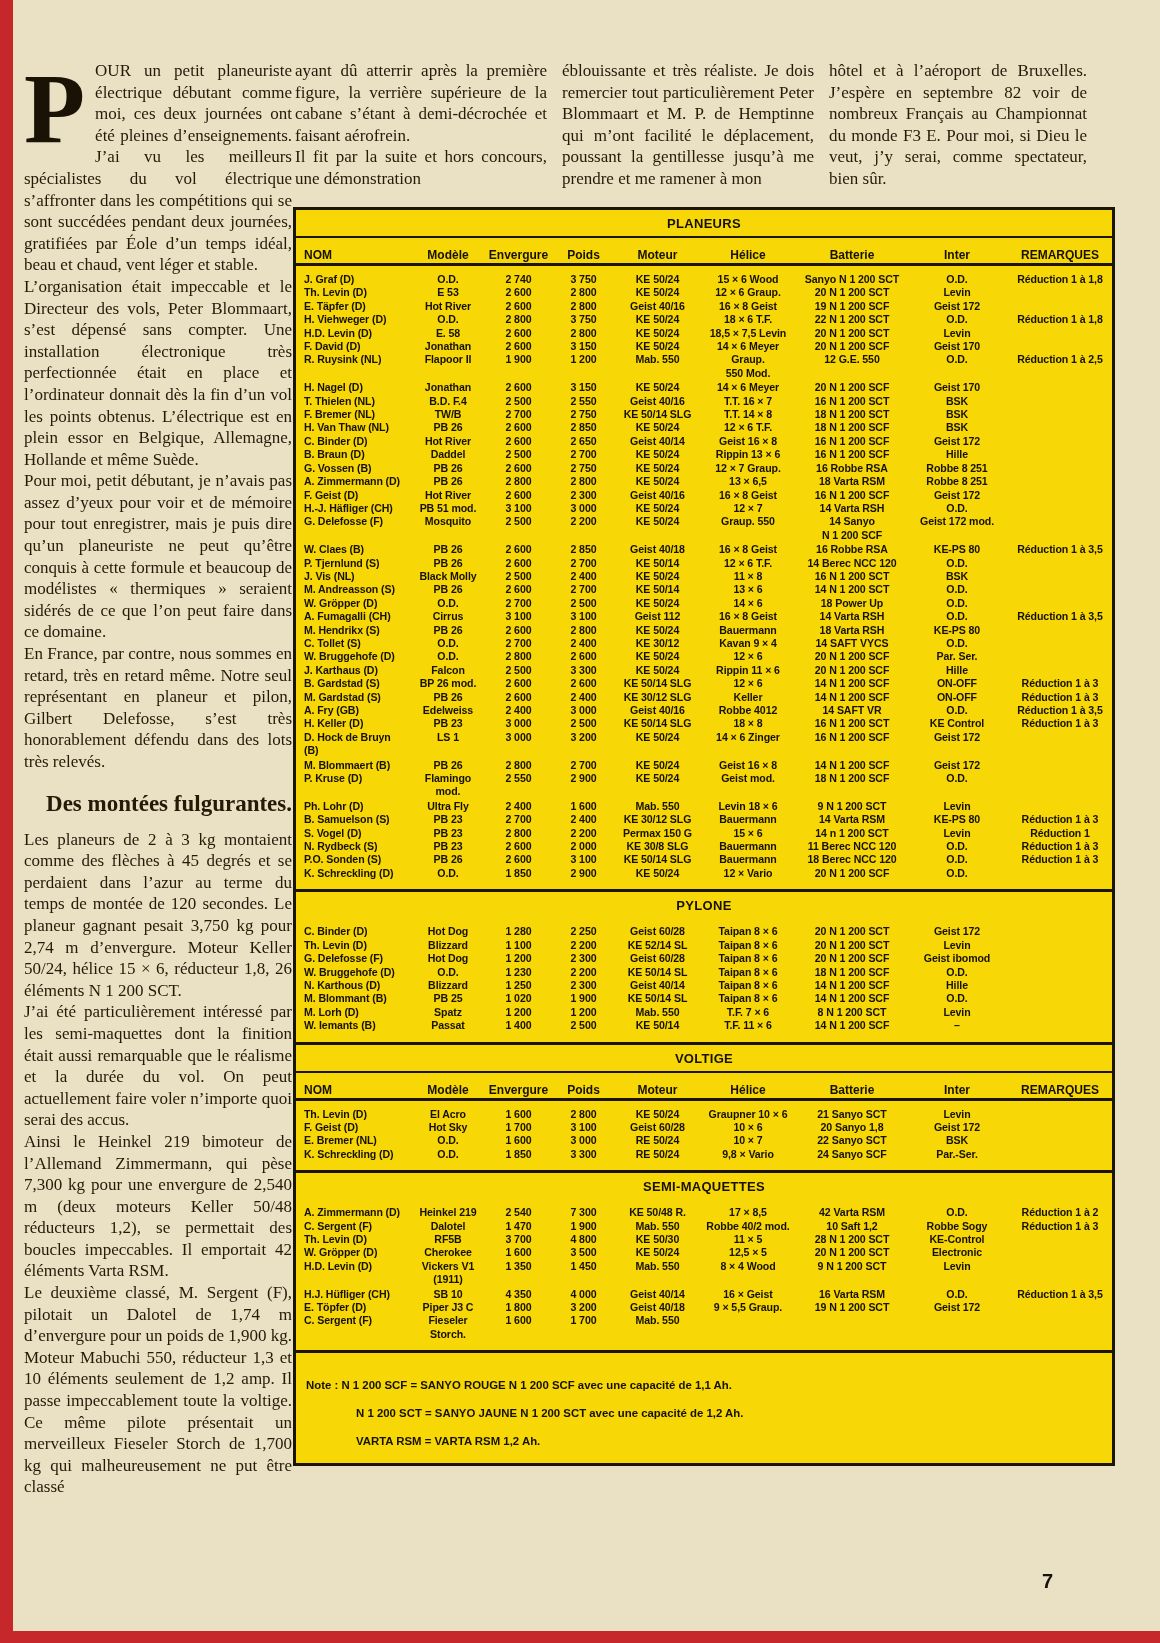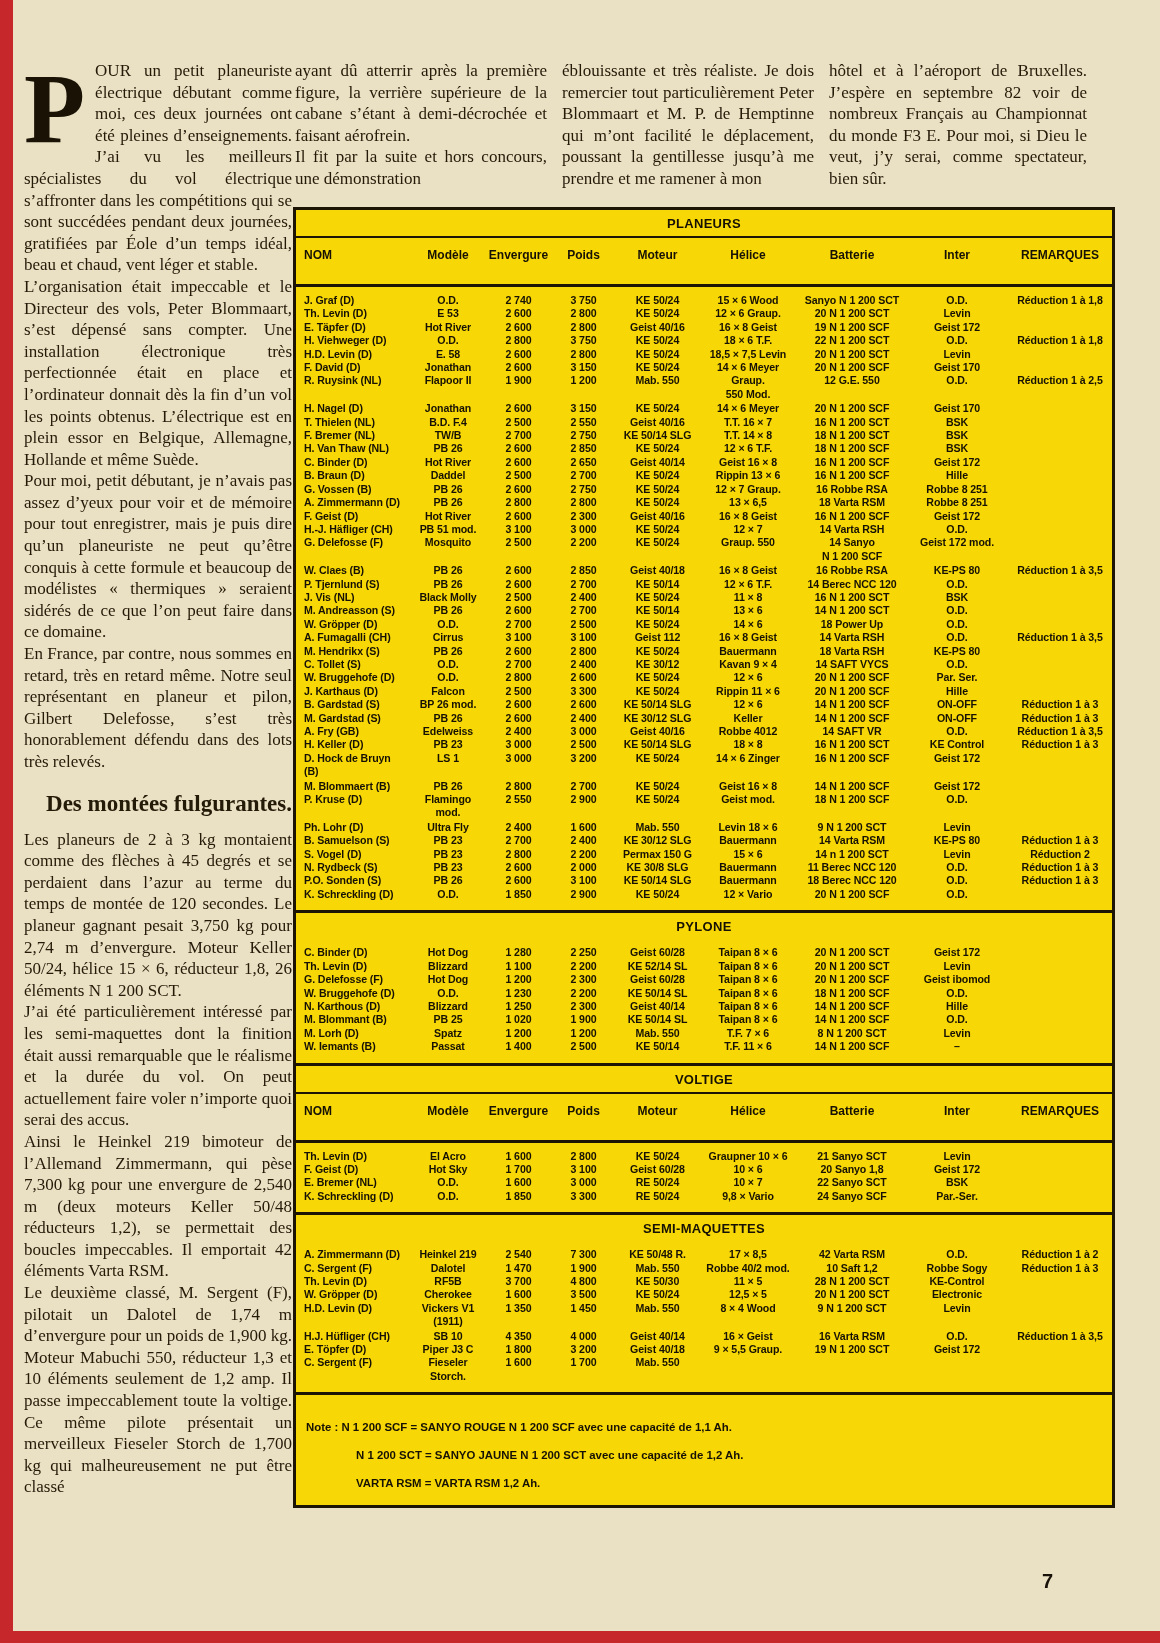--- a/index.html
+++ b/index.html
@@ -31,21 +31,21 @@
     position:absolute;left:293px;top:207px;width:822px;
     background:var(--yellow);
     border:3px solid var(--ink);
     font-family:"Liberation Sans",sans-serif;
     color:#171105;
   }
   .ttitle{text-align:center;font-weight:bold;font-size:13px;letter-spacing:.3px;padding:6px 17px 5px;}
   .ttitle.ruled{border-bottom:2px solid var(--ink);}
   .tsection{border-top:0;}
   .tsection + .tsection{border-top:3px solid var(--ink);}
-  .thead{display:flex;align-items:center;padding:10px 0 22px;border-bottom:3px solid var(--ink);font-weight:bold;font-size:12px;}
+  .thead{display:flex;align-items:center;padding:10px 0 1px;border-bottom:3px solid var(--ink);font-weight:bold;font-size:12px;}
   .sec-rows{padding:7px 0 9px;}
   .tgroup + .tgroup{margin-top:1px;}
   .trow{display:flex;align-items:flex-start;font-weight:bold;font-size:10.6px;line-height:13.4px;letter-spacing:-0.1px;}
   .tcell{text-align:center;white-space:pre-line;}
   .c0{width:113px;text-align:left;padding-left:8px;}
   .c1{width:78px;}
   .c2{width:63px;}
   .c3{width:67px;}
   .c4{width:81px;}
   .c5{width:100px;}
@@ -527,21 +527,21 @@
               </div>
               <div class="trow">
                 <div class="tcell c0">S. Vogel (D)</div>
                 <div class="tcell c1">PB 23</div>
                 <div class="tcell c2">2 800</div>
                 <div class="tcell c3">2 200</div>
                 <div class="tcell c4">Permax 150 G</div>
                 <div class="tcell c5">15 × 6</div>
                 <div class="tcell c6">14 n 1 200 SCT</div>
                 <div class="tcell c7">Levin</div>
-                <div class="tcell c8">Réduction 2</div>
+                <div class="tcell c8">Réduction 1</div>
               </div>
               <div class="trow">
                 <div class="tcell c0">N. Rydbeck (S)</div>
                 <div class="tcell c1">PB 23</div>
                 <div class="tcell c2">2 600</div>
                 <div class="tcell c3">2 000</div>
                 <div class="tcell c4">KE 30/8 SLG</div>
                 <div class="tcell c5">Bauermann</div>
                 <div class="tcell c6">11 Berec NCC 120</div>
                 <div class="tcell c7">O.D.</div>

